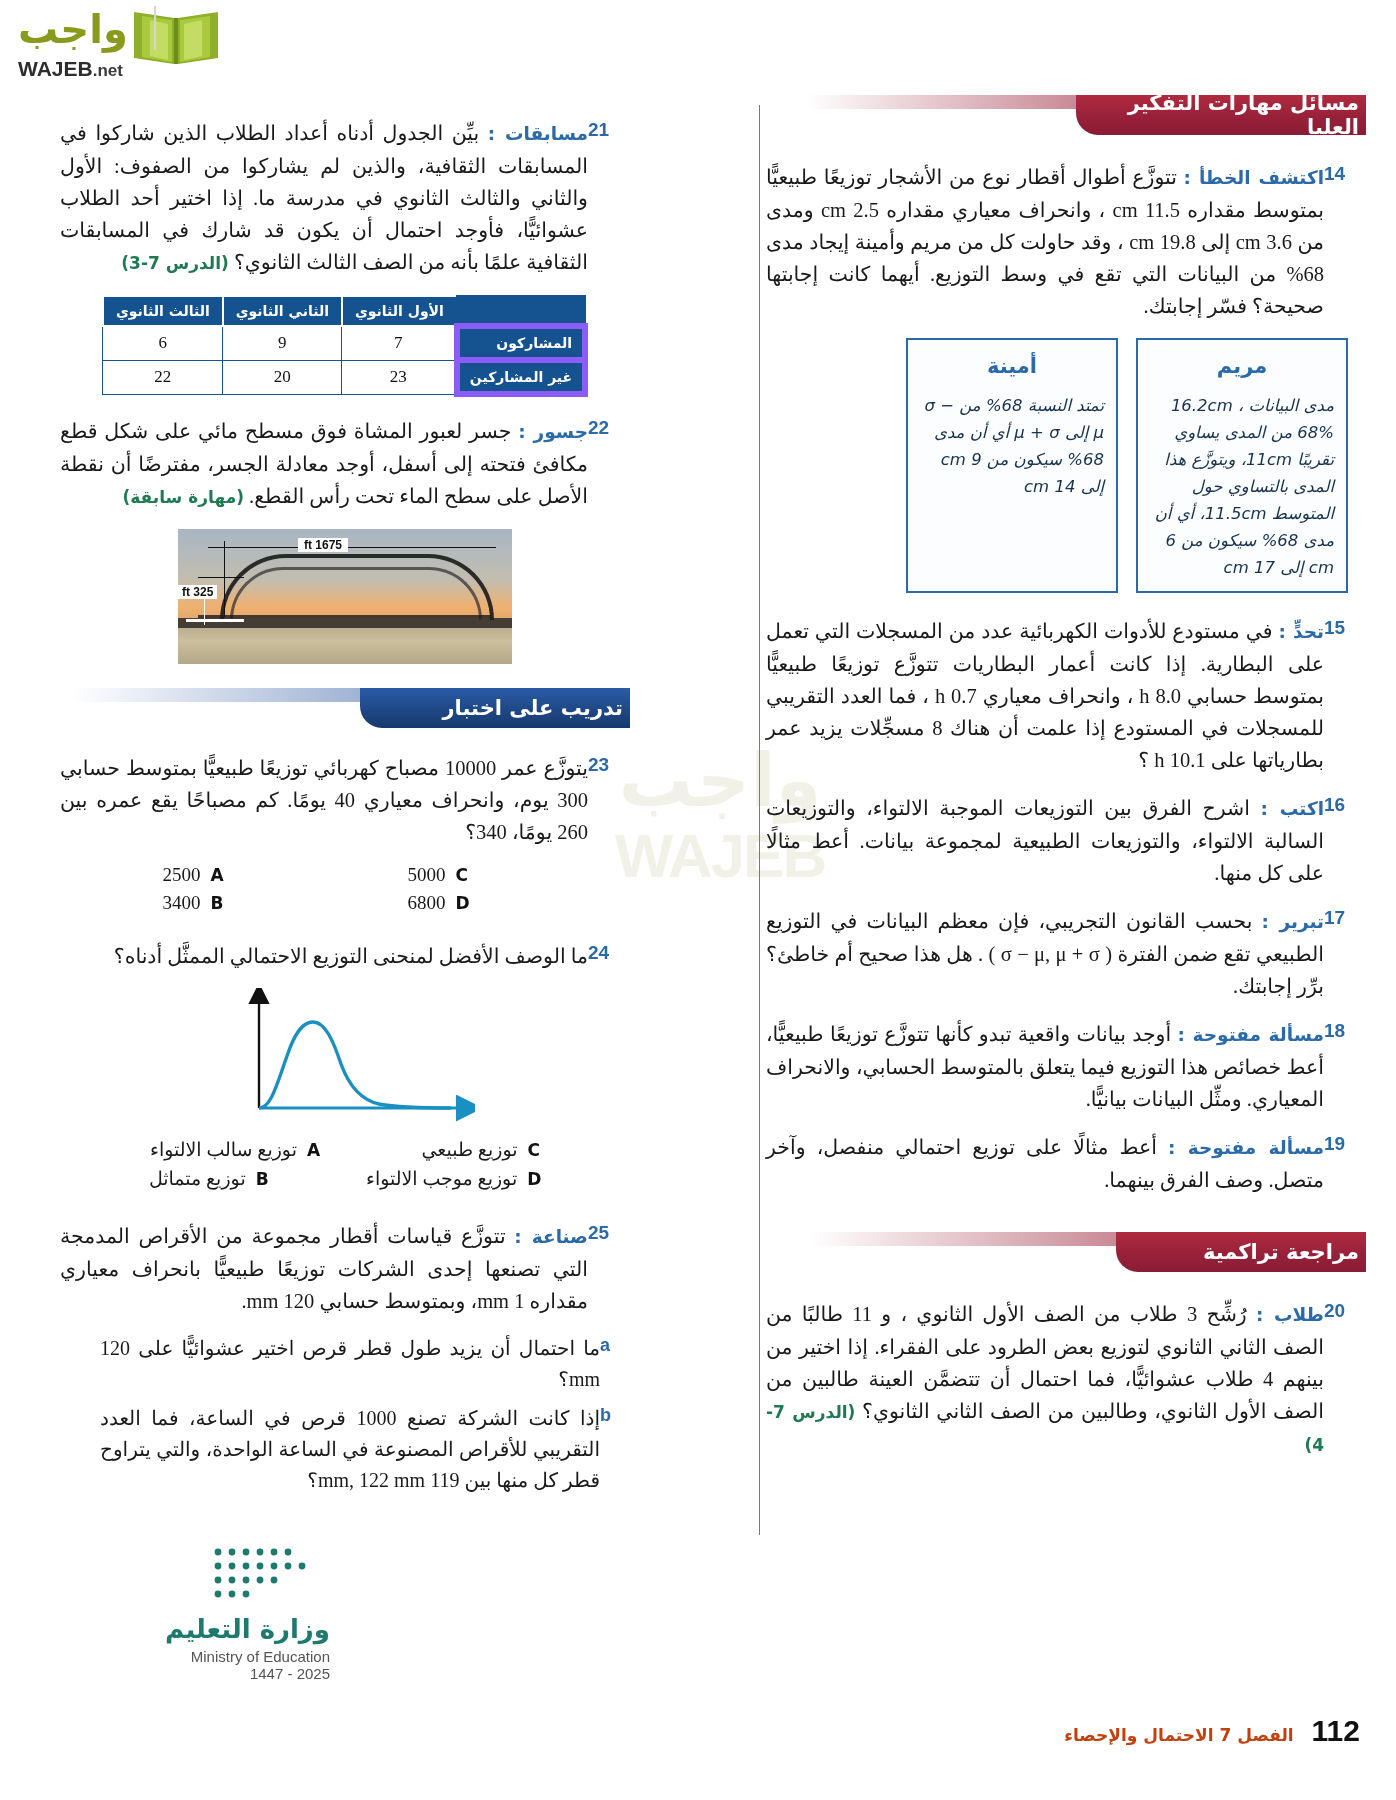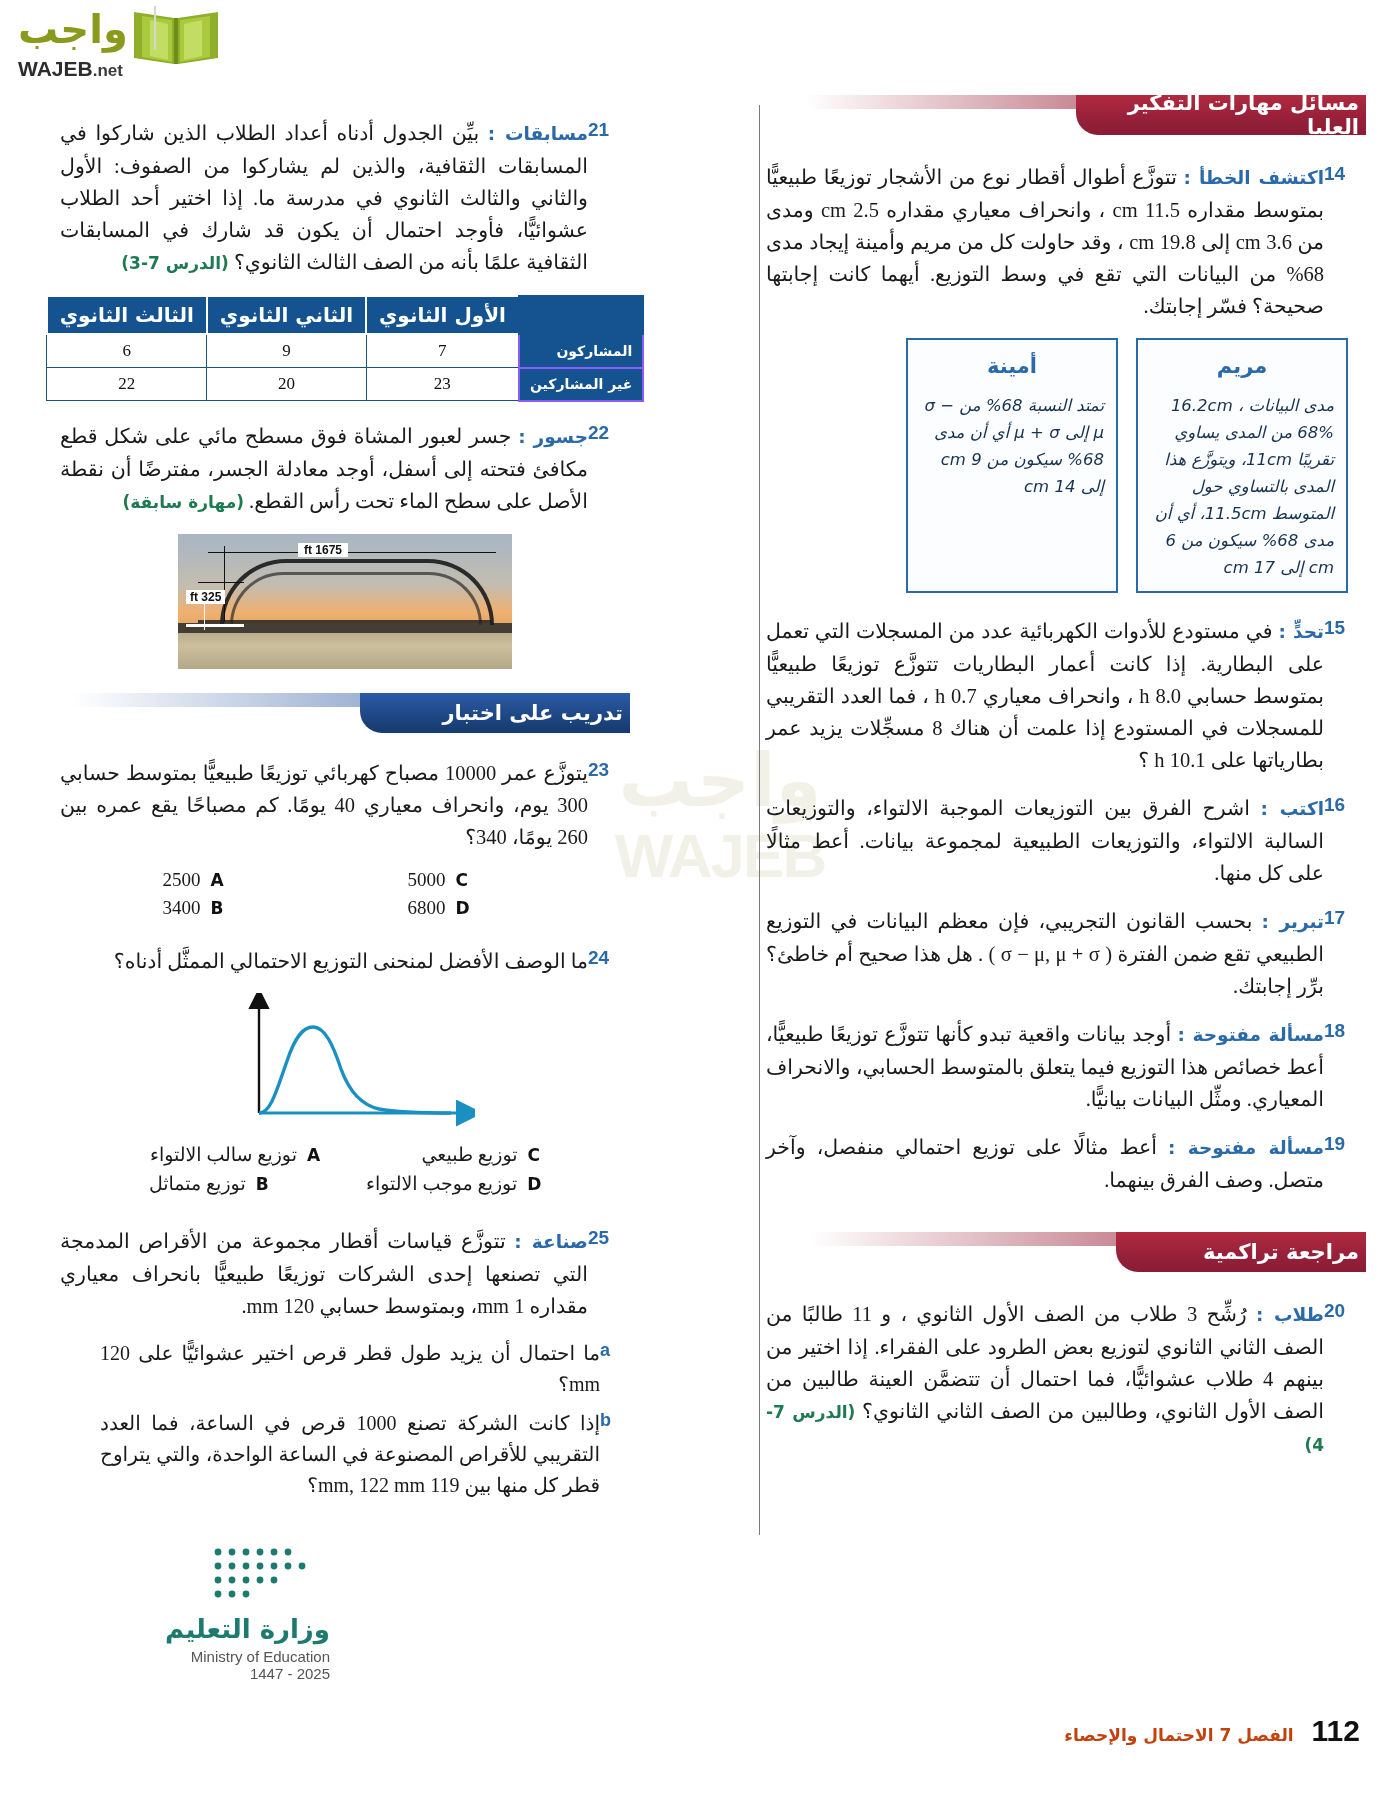--- a/index.html
+++ b/index.html
@@ -69,24 +69,24 @@
   .sbox{width:212px;min-height:222px;border:2px solid #2a6aa8;background:#fbfdff;
      padding:10px 12px;box-sizing:border-box;}
   .sbox h4{margin:4px 0 14px 0;text-align:center;color:#2a6aa8;
      font-family:"DejaVu Sans",sans-serif;font-size:21px;font-weight:bold;}
   .sbox p{margin:0;font-size:16.5px;line-height:27px;color:#16324f;
      font-family:"DejaVu Sans",sans-serif;font-style:italic;text-align:right;}
 
   
   .tbl-wrap{margin:10px 0 18px 0;display:flex;justify-content:center;}
   table.q21{border-collapse:collapse;direction:rtl;font-family:"DejaVu Sans",sans-serif;}
-  table.q21 th{background:#14538f;color:#fff;font-size:20px;font-weight:bold;
+  table.q21 th{background:#14538f;color:#fff;font-size:14px;font-weight:bold;
      padding:6px 12px;border:2px solid #ffffff;white-space:nowrap;}
   table.q21 td.lbl{background:#14538f;color:#fff;font-size:14px;font-weight:bold;
-     padding:6px 10px;border:2px solid #8b5cf6;white-space:nowrap;text-align:right;}
+     padding:6px 10px;border:6px solid #8b5cf6;white-space:nowrap;text-align:right;}
   table.q21 td.val{background:#fff;color:#111;font-size:17px;padding:6px 22px;
      border:1.5px solid #14538f;text-align:center;font-family:"Liberation Serif",serif;}
   table.q21 th.corner{background:#14538f;border:2px solid #14538f;}
 
   
   .bridge{position:relative;width:334px;height:135px;margin:10px auto 6px auto;overflow:hidden;
      background:linear-gradient(180deg,#9fb0c0 0%,#c6bfae 42%,#e8a866 62%,#d9b07a 78%,#bcae93 100%);}
   .bridge .sky{position:absolute;inset:0;
      background:linear-gradient(180deg,#a8b6c4 0%,#c3bdb0 38%,#f0b070 58%,#dda869 70%,#b9ab8e 82%,#a9a08a 100%);}
   .bridge .water{position:absolute;left:0;right:0;bottom:0;height:38px;
@@ -95,21 +95,21 @@
   .bridge .arch{position:absolute;left:42px;bottom:44px;width:266px;height:62px;
      border:4px solid #1e1e1e;border-bottom:none;border-radius:140px 140px 0 0;opacity:.92;}
   .bridge .arch2{position:absolute;left:52px;bottom:44px;width:246px;height:50px;
      border:3px solid #2c2c2c;border-bottom:none;border-radius:130px 130px 0 0;opacity:.7;}
   .bridge .deck{position:absolute;left:20px;right:20px;bottom:46px;height:3px;background:#1c1c1c;opacity:.8;}
   .bridge .hline{position:absolute;left:30px;top:18px;right:16px;height:1px;background:#111;}
   .bridge .hlabel{position:absolute;left:120px;top:9px;background:#fff;padding:0 6px;
      font-family:"Liberation Sans",sans-serif;font-weight:bold;font-size:12px;color:#111;}
   .bridge .vline2{position:absolute;left:46px;top:12px;width:1px;height:76px;background:#111;}
   .bridge .vline3{position:absolute;left:20px;top:48px;width:46px;height:1px;background:#111;}
-  .bridge .vlabel{position:absolute;left:8px;top:56px;background:#fff;padding:0 4px;
+  .bridge .vlabel{position:absolute;left:0;top:56px;background:#fff;padding:0 4px;
      font-family:"Liberation Sans",sans-serif;font-weight:bold;font-size:12px;color:#111;}
   .bridge .varrow{position:absolute;left:26px;top:70px;width:1px;height:26px;background:#fff;}
   .bridge .wbar{position:absolute;left:8px;bottom:42px;width:58px;height:3px;background:#fff;}
 
   
   .choices{display:flex;direction:rtl;justify-content:space-around;margin:6px 0;padding:0 40px;}
   .choice{display:flex;direction:ltr;align-items:baseline;gap:10px;font-size:19px;
      font-family:"Liberation Serif",serif;min-width:120px;justify-content:flex-start;}
   .choice .letter{font-family:"DejaVu Sans",sans-serif;font-weight:bold;font-size:17px;color:#111;}
   .choices.ar .choice{font-family:"Liberation Serif",serif;direction:rtl;}

